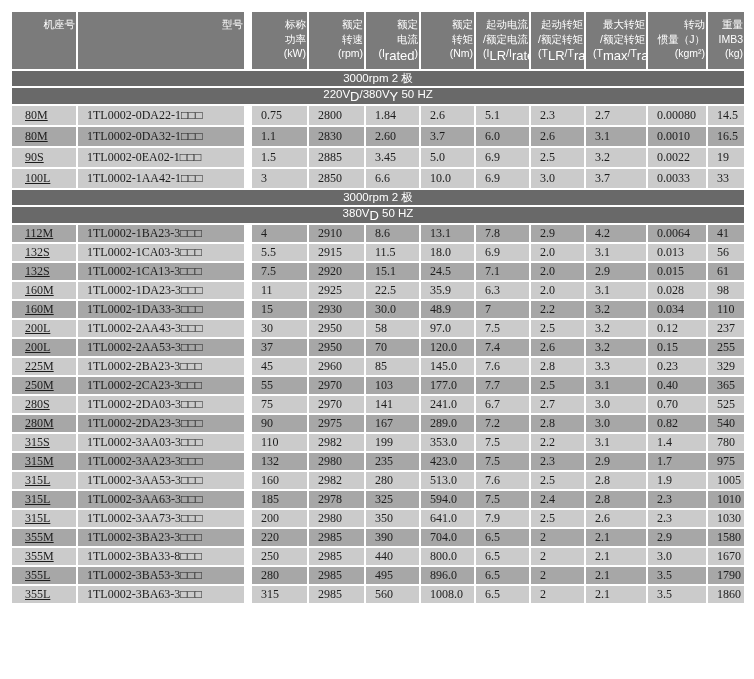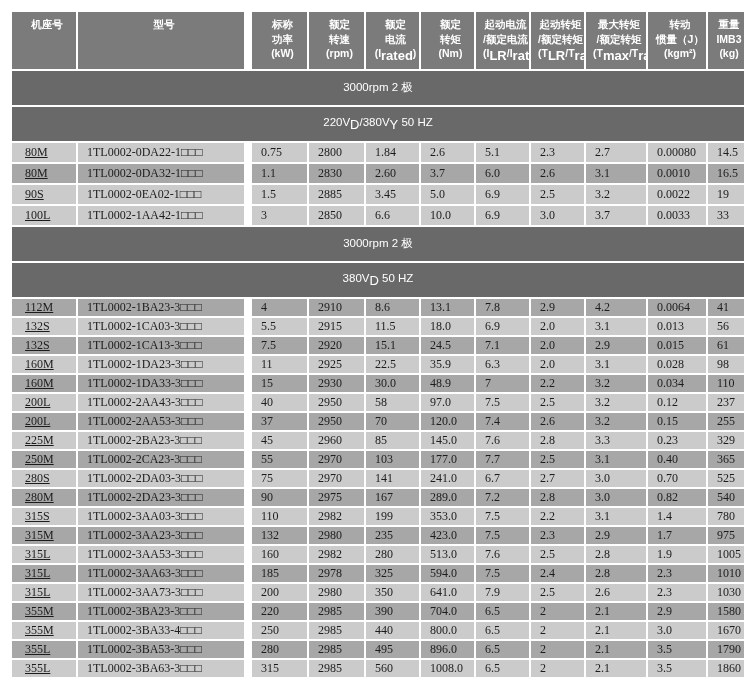--- a/index.html
+++ b/index.html
@@ -24,41 +24,41 @@
   table.spec th, table.spec td {
     border: 2px solid #ffffff;
     box-sizing: border-box;
     overflow: hidden;
     white-space: nowrap;
   }
   th.hcell {
     background: var(--header-bg);
     color: var(--header-text);
     font-size: 10.5px;
-    font-weight: bold;
-    text-align: center;
+    font-weight: normal;
+    text-align: right;
     vertical-align: top;
     padding: 5px 1px 3px 7px;
     height: 56px;
     line-height: 1.4;
   }
   th.hcell sub, td.bar sub {
     font-size: 13px;
   }
   th.spacer, td.spacer {
     background: #ffffff;
     border: none;
     padding: 0;
   }
   td.bar {
     background: var(--bar-bg);
     color: var(--header-text);
     text-align: center;
     font-size: 11.5px;
-    height: 36px;
+    height: 17px;
     padding: 0;
   }
   td.cell {
     font-family: "Liberation Serif", serif;
     font-size: 12px;
     color: var(--cell-text);
     padding: 0 0 0 9px;
     vertical-align: middle;
   }
   td.cell.c0 { padding-left: 13px; text-decoration: underline; }
@@ -278,21 +278,21 @@
           <td class="cell c6">7</td>
           <td class="cell c7">2.2</td>
           <td class="cell c8">3.2</td>
           <td class="cell c9">0.034</td>
           <td class="cell c10">110</td>
         </tr>
         <tr class="light s1">
           <td class="cell c0">200L</td>
           <td class="cell c1">1TL0002-2AA43-3□□□</td>
           <td class="spacer"></td>
-          <td class="cell c2">40</td>
+          <td class="cell c2">30</td>
           <td class="cell c3">2950</td>
           <td class="cell c4">58</td>
           <td class="cell c5">97.0</td>
           <td class="cell c6">7.5</td>
           <td class="cell c7">2.5</td>
           <td class="cell c8">3.2</td>
           <td class="cell c9">0.12</td>
           <td class="cell c10">237</td>
         </tr>
         <tr class="dark s1">
@@ -444,21 +444,21 @@
           <td class="cell c4">390</td>
           <td class="cell c5">704.0</td>
           <td class="cell c6">6.5</td>
           <td class="cell c7">2</td>
           <td class="cell c8">2.1</td>
           <td class="cell c9">2.9</td>
           <td class="cell c10">1580</td>
         </tr>
         <tr class="light s1">
           <td class="cell c0">355M</td>
-          <td class="cell c1">1TL0002-3BA33-4□□□</td>
+          <td class="cell c1">1TL0002-3BA33-8□□□</td>
           <td class="spacer"></td>
           <td class="cell c2">250</td>
           <td class="cell c3">2985</td>
           <td class="cell c4">440</td>
           <td class="cell c5">800.0</td>
           <td class="cell c6">6.5</td>
           <td class="cell c7">2</td>
           <td class="cell c8">2.1</td>
           <td class="cell c9">3.0</td>
           <td class="cell c10">1670</td>

